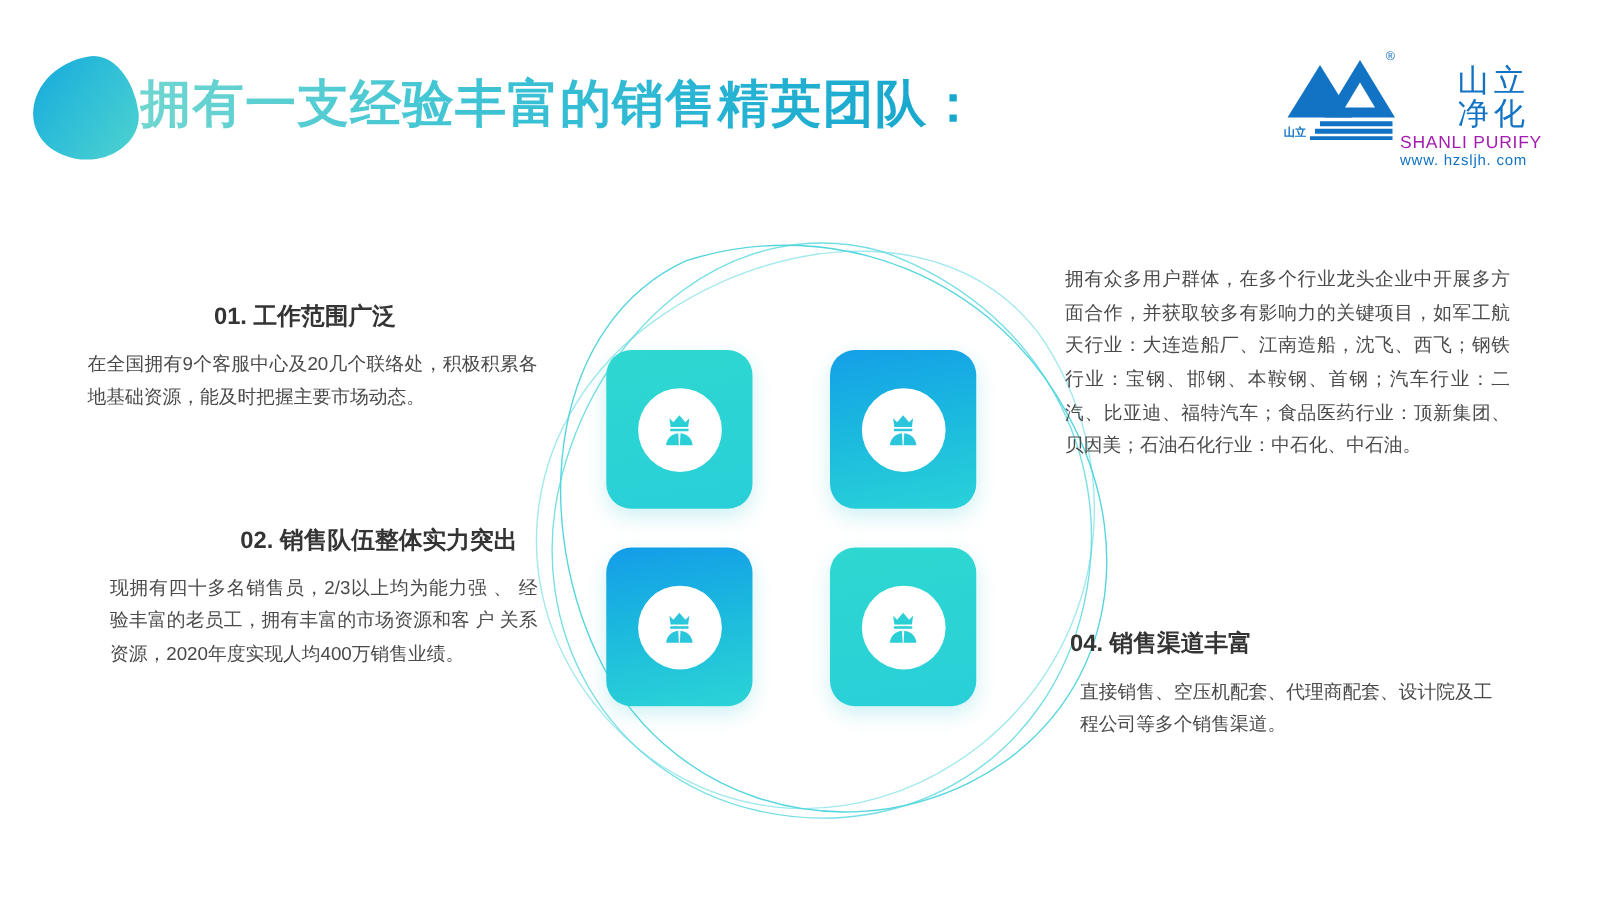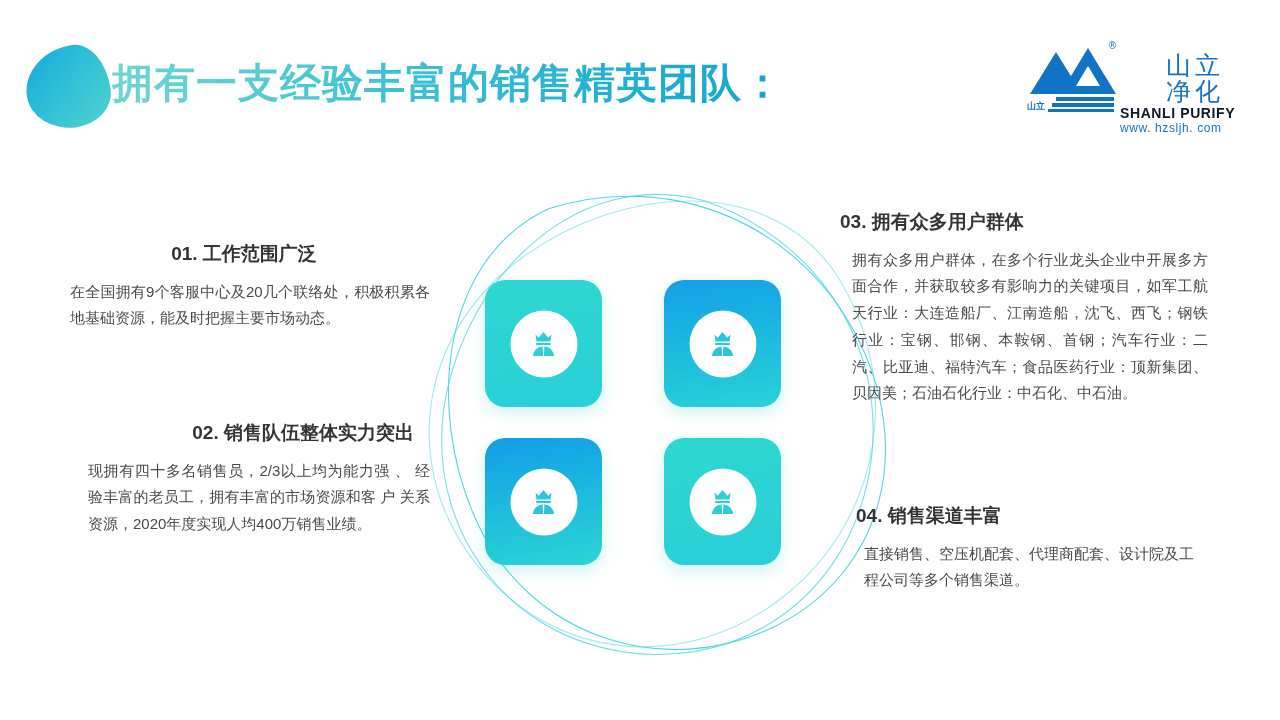--- a/index.html
+++ b/index.html
@@ -88,22 +88,22 @@
   .logo-cn {
     font-size: 25px;
     font-weight: normal;
     color: #1273c4;
     letter-spacing: 4px;
     line-height: 1.05;
     margin-left: 46px;
   }
   .logo-en {
     font-size: 14px;
-    font-weight: bold;
-    color: #0f172a;
+    font-weight: normal;
+    color: #a21caf;
     letter-spacing: 0.6px;
     line-height: 1.2;
   }
   .logo-url {
     font-size: 12px;
     color: #1273c4;
     letter-spacing: 0.6px;
     line-height: 1.2;
   }
 
@@ -269,20 +269,19 @@
   <h3>01. 工作范围广泛</h3>
   <p>在全国拥有9个客服中心及20几个联络处，积极积累各地基础资源，能及时把握主要市场动态。</p>
 </div>
 
 <div class="block block-02">
   <h3>02. 销售队伍整体实力突出</h3>
   <p>现拥有四十多名销售员，2/3以上均为能力强 、 经验丰富的老员工，拥有丰富的市场资源和客 户 关系资源，2020年度实现人均400万销售业绩。</p>
 </div>
 
 <div class="block block-03">
-  <h3>03. 拥有众多用户群体</h3>
   <p>拥有众多用户群体，在多个行业龙头企业中开展多方面合作，并获取较多有影响力的关键项目，如军工航天行业：大连造船厂、江南造船，沈飞、西飞；钢铁行业：宝钢、邯钢、本鞍钢、首钢；汽车行业：二汽、比亚迪、福特汽车；食品医药行业：顶新集团、贝因美；石油石化行业：中石化、中石油。</p>
 </div>
 
 <div class="block block-04">
   <h3>04. 销售渠道丰富</h3>
   <p>直接销售、空压机配套、代理商配套、设计院及工程公司等多个销售渠道。</p>
 </div>
 
 </body></html>

